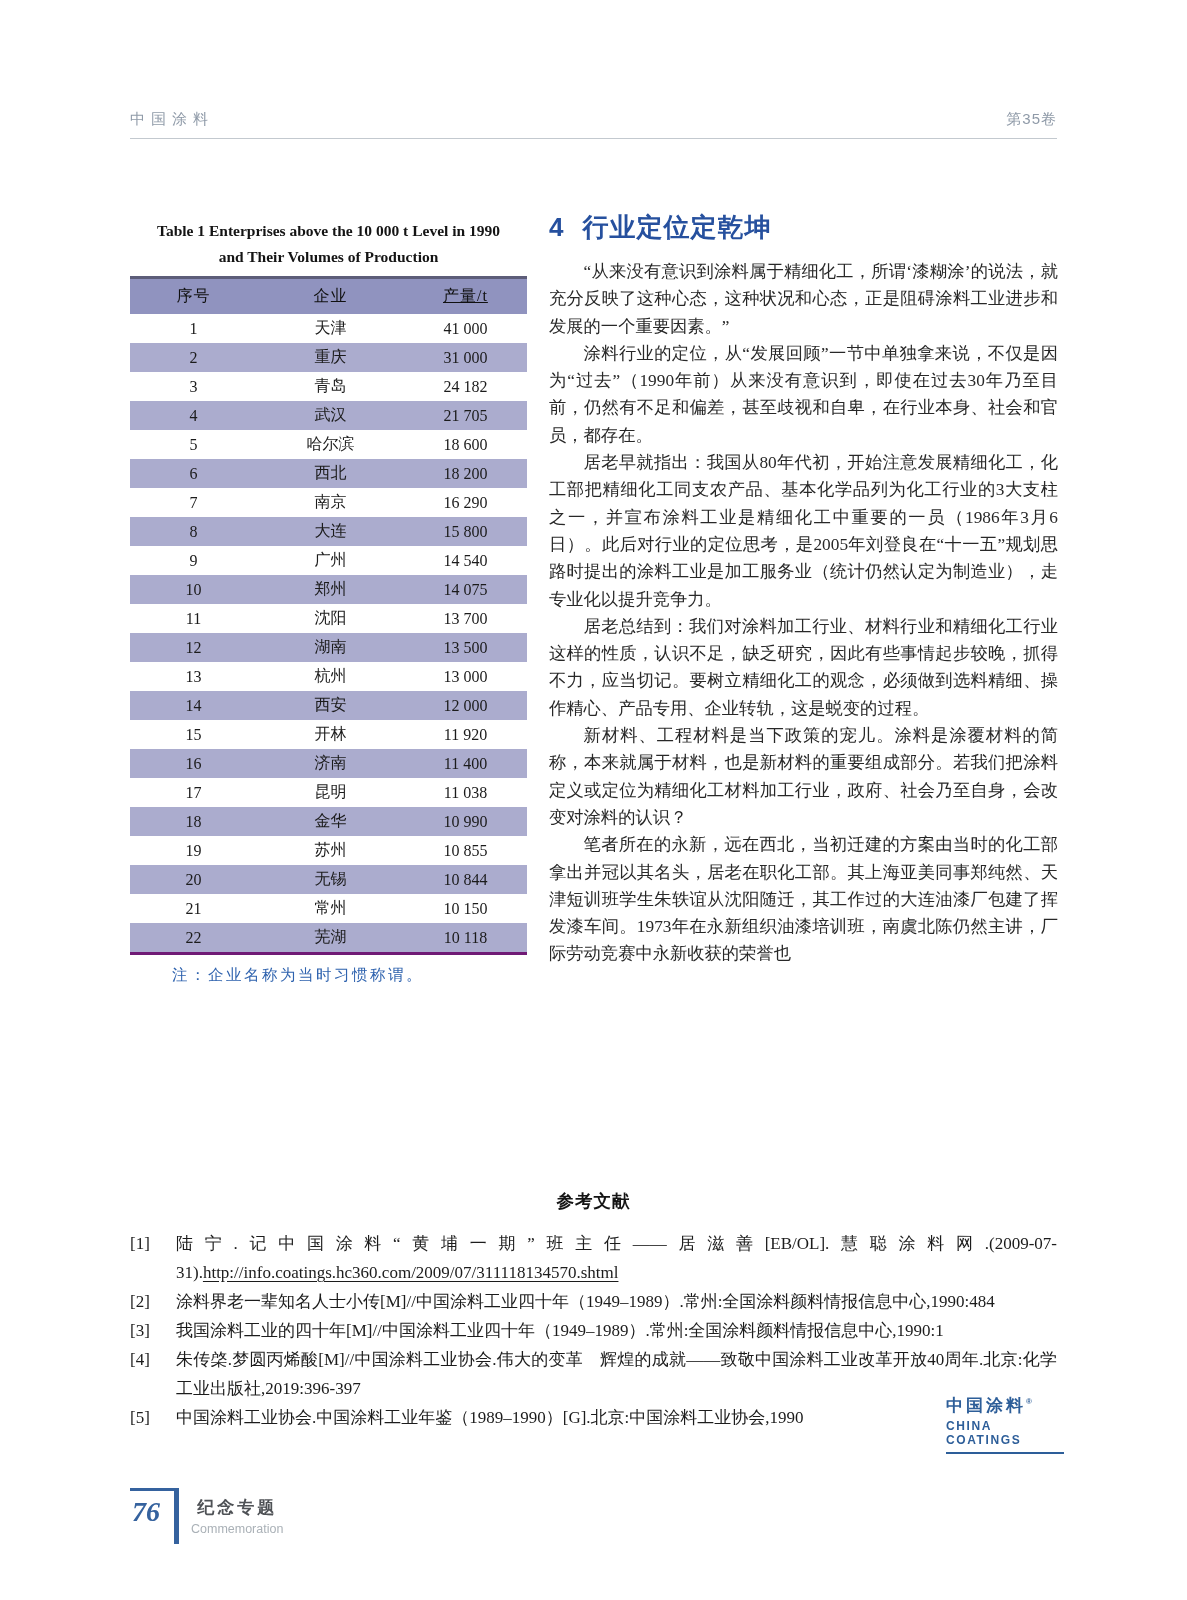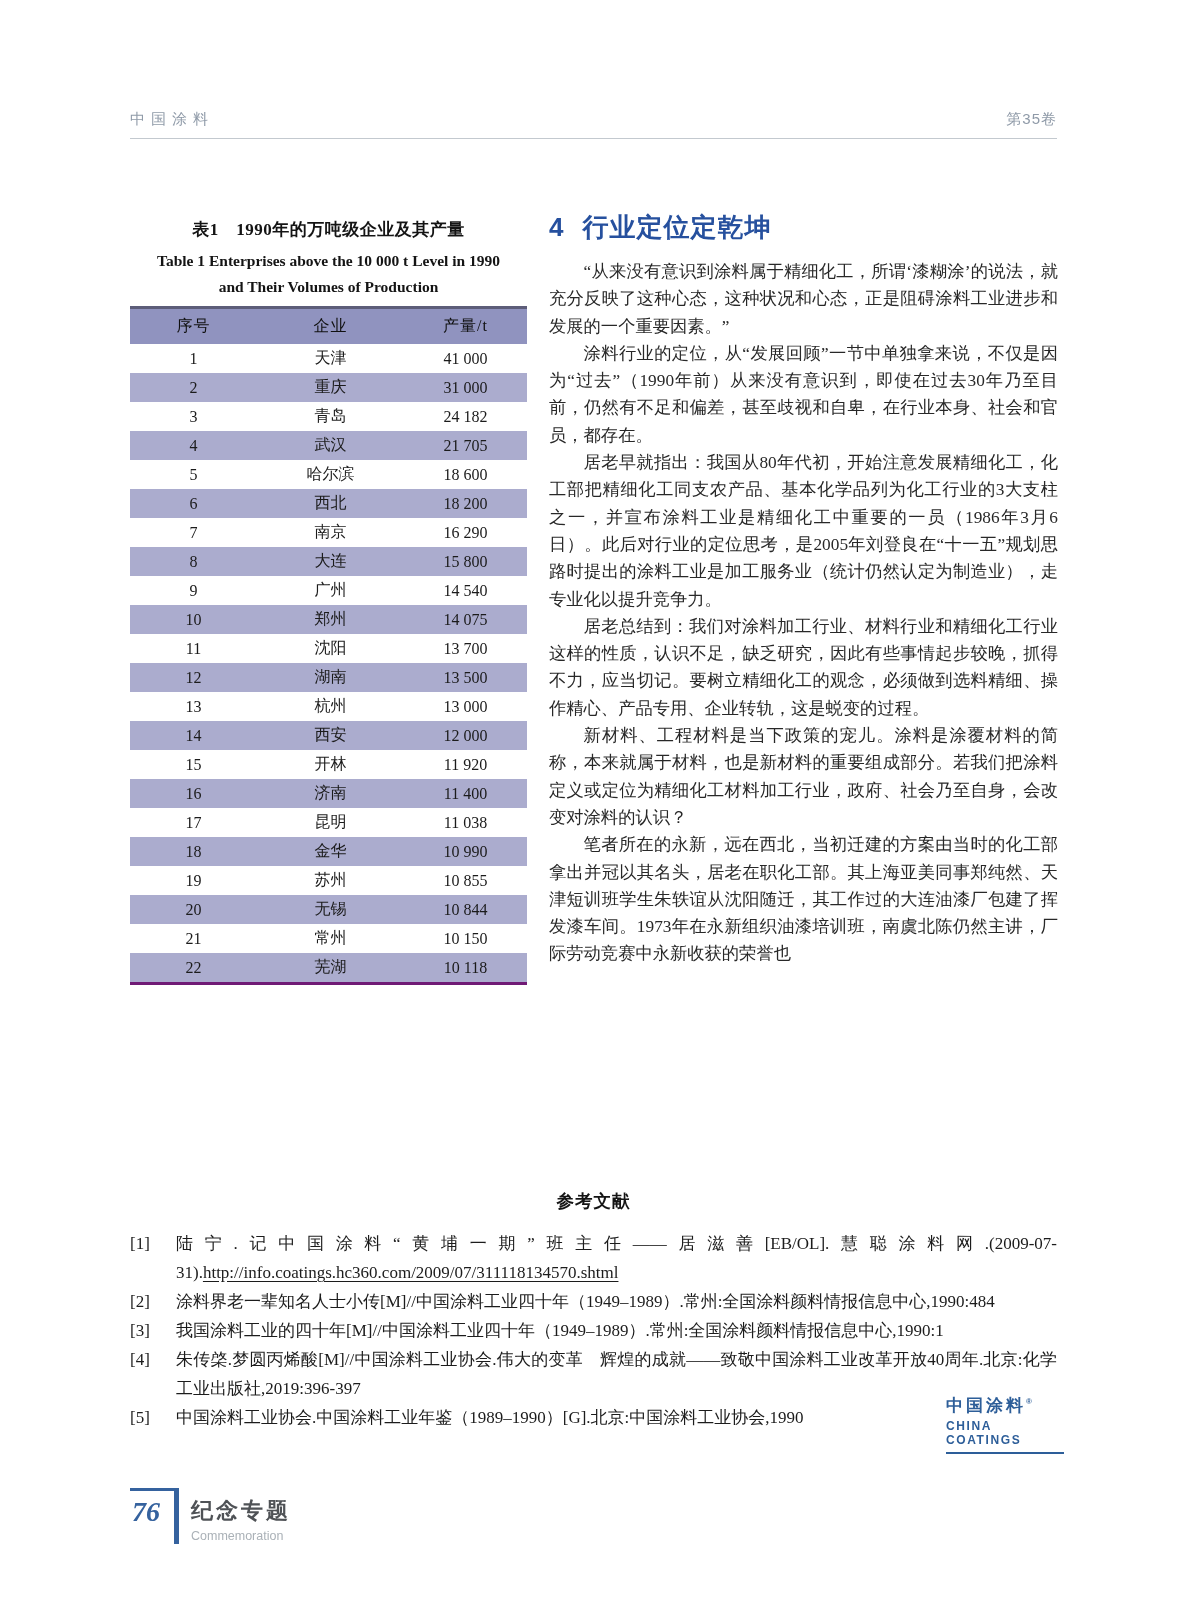--- a/index.html
+++ b/index.html
@@ -47,21 +47,21 @@
     font-size: 16px;
   }
   .data-table th {
     background: #9093bf; font-weight: normal; color: #101010;
     height: 33px; text-align: center; letter-spacing: 1px;
   }
   .data-table td { height: 27px; text-align: center; color: #1b1b1b; }
   .data-table tr.stripe td { background: #abacce; }
   .col-idx { width: 32%; }
   .col-ent { width: 37%; }
-  .col-vol { width: 31%; }
+  .col-vol { width: 31%; text-decoration: underline; }
   .tbl-note {
     margin-top: 10px; padding-left: 42px;
     color: #2e62ae; font-size: 15.5px; letter-spacing: 2.5px;
   }
 
   
   .right-col { position: absolute; left: 549px; top: 210px; width: 509px; }
   .sec-title {
     margin: 0 0 13px 0; color: #26509e; font-size: 26px; font-weight: bold;
     font-family: "Liberation Sans", "DejaVu Sans", sans-serif;
@@ -102,35 +102,34 @@
 
   
   .footer { position: absolute; left: 130px; top: 1488px; display: flex; height: 56px; }
   .num-cell {
     border-top: 3px solid #35629e; color: #35629e;
     font-style: italic; font-weight: bold; font-size: 28px;
     padding: 5px 14px 0 2px;
   }
   .bar { width: 5px; background: #35629e; }
   .topic-cell { padding: 8px 0 0 12px; font-family: "Liberation Sans", "DejaVu Sans", sans-serif; }
-  .topic-zh { font-size: 22px; color: #4f5256; letter-spacing: 3px; font-weight: bold; }
+  .topic-zh { font-size: 17px; color: #4f5256; letter-spacing: 3px; font-weight: bold; text-align: center; }
   .topic-en { font-size: 12.5px; color: #aab1b7; margin-top: 3px; }
 </style>
 </head>
 <body>
 
 <div class="page">
 
   <header class="page-header">
     <span class="journal-name">中国涂料</span>
     <span class="volume-label">第35卷</span>
   </header>
 
   <section class="left-col">
-    <div class="tbl-title-zh">表1　1990年的万吨级企业及其产量</div>
     <div class="tbl-title-en">Table 1   Enterprises above the 10 000 t Level in 1990</div>
     <div class="tbl-title-en">and Their Volumes of Production</div>
     <table class="data-table">
       <thead>
         <tr>
           <th class="col-idx">序号</th>
           <th class="col-ent">企业</th>
           <th class="col-vol">产量/t</th>
         </tr>
       </thead>
@@ -240,20 +239,21 @@
             <td>常州</td>
             <td>10 150</td>
           </tr>
           <tr class="stripe">
             <td>22</td>
             <td>芜湖</td>
             <td>10 118</td>
           </tr>
         </tbody>
     </table>
+    <div class="tbl-note">注：企业名称为当时习惯称谓。</div>
   </section>
 
   <section class="right-col">
     <h2 class="sec-title">
       <span class="sec-num">4</span><span>行业定位定乾坤</span>
     </h2>
     <div id="sec-paras">
         <p class="par indent">“从来没有意识到涂料属于精细化工，所谓‘漆糊涂’的说法，就充分反映了这种心态，这种状况和心态，正是阻碍涂料工业进步和发展的一个重要因素。”</p>
         <p class="par indent">涂料行业的定位，从“发展回顾”一节中单独拿来说，不仅是因为“过去”（1990年前）从来没有意识到，即使在过去30年乃至目前，仍然有不足和偏差，甚至歧视和自卑，在行业本身、社会和官员，都存在。</p>
         <p class="par indent">居老早就指出：我国从80年代初，开始注意发展精细化工，化工部把精细化工同支农产品、基本化学品列为化工行业的3大支柱之一，并宣布涂料工业是精细化工中重要的一员（1986年3月6日）。此后对行业的定位思考，是2005年刘登良在“十一五”规划思路时提出的涂料工业是加工服务业（统计仍然认定为制造业），走专业化以提升竞争力。</p>

